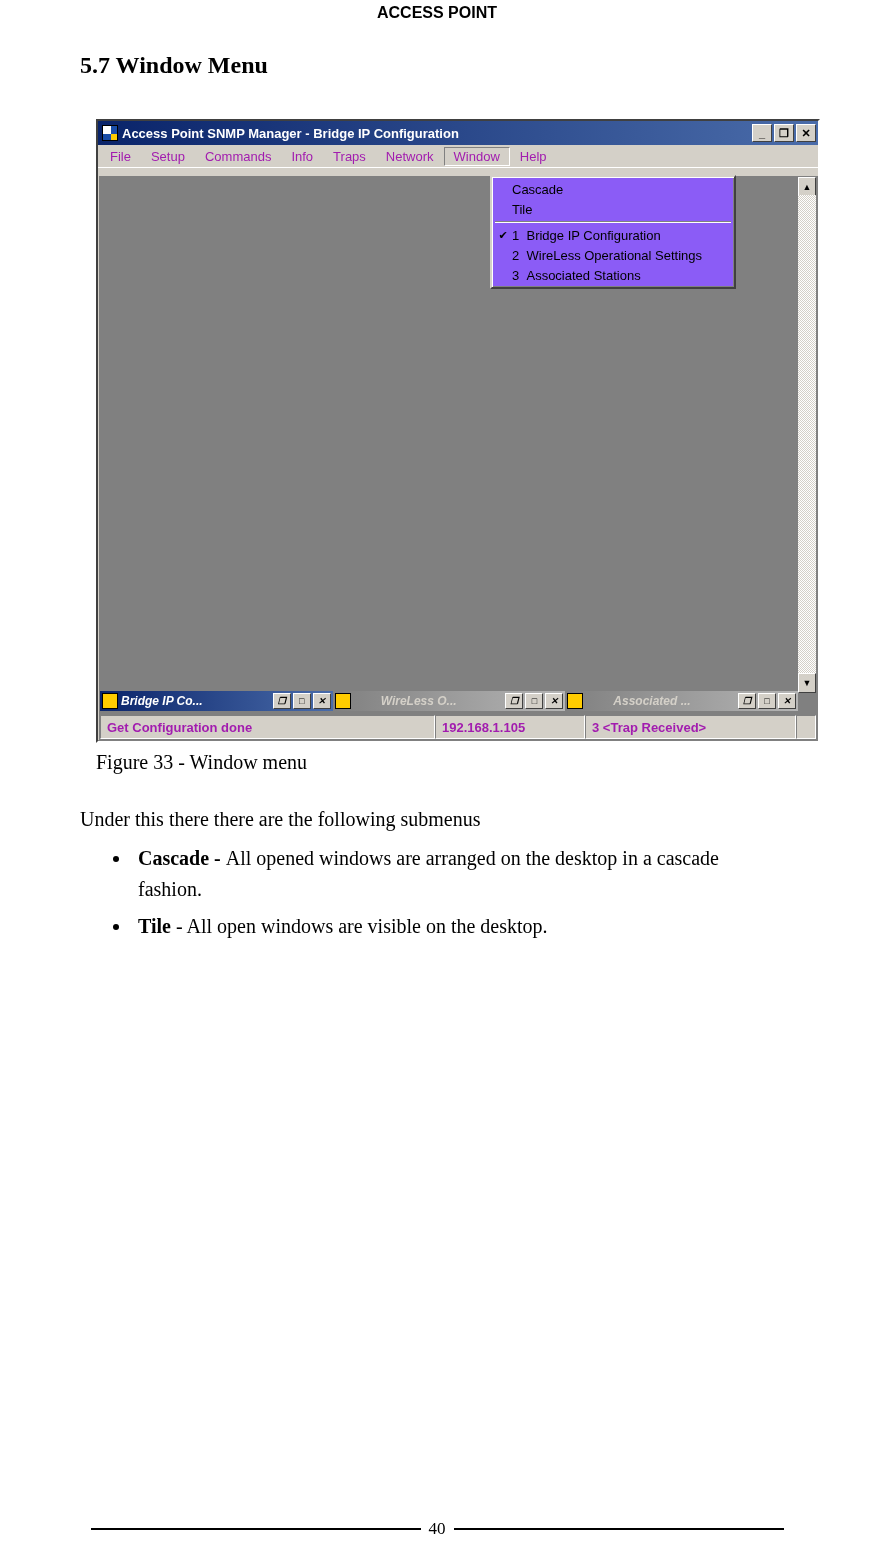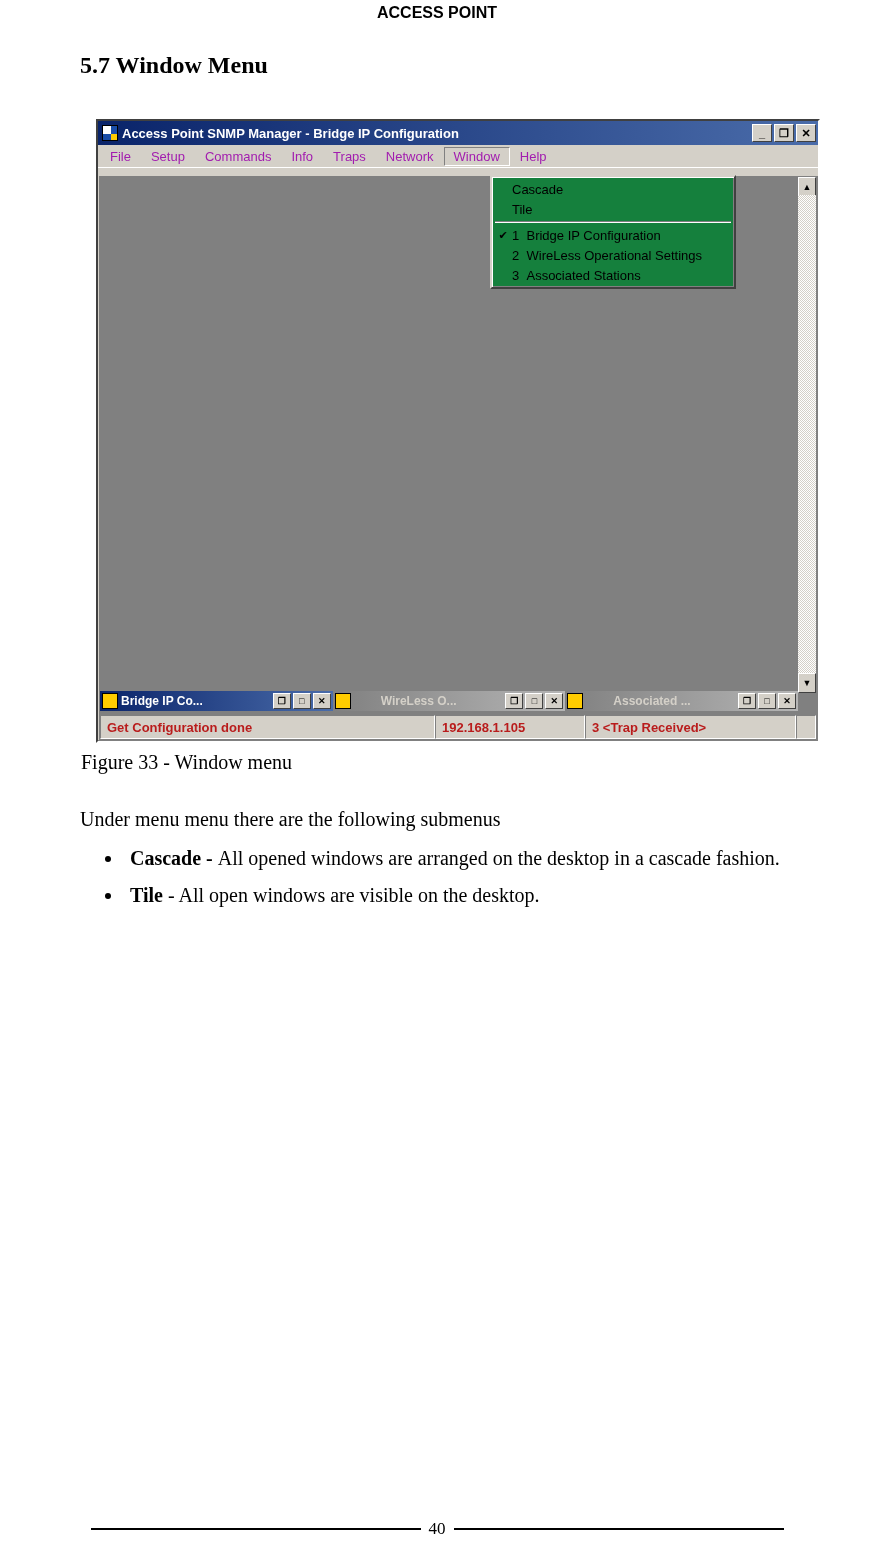--- a/index.html
+++ b/index.html
@@ -82,69 +82,69 @@
     border:1px solid #808080;border-right-color:#fff;border-bottom-color:#fff;
     padding:1px 9px;background:#d4d0c8;
   }
   .toolbar-strip{height:8px;background:#d4d0c8;border-top:1px solid #fff;}
   .client-area{
     position:absolute;top:56px;left:2px;right:2px;bottom:48px;
     background:#808080;
   }
   .dropdown{
     position:absolute;top:-2px;left:390px;width:238px;
-    background:#15803d;border:2px solid;border-color:#d4d0c8 #404040 #404040 #d4d0c8;
+    background:#8b5cf6;border:2px solid;border-color:#d4d0c8 #404040 #404040 #d4d0c8;
     box-shadow:inset 1px 1px 0 #fff, inset -1px -1px 0 #808080;
     font-family:Tahoma,Arial,sans-serif;font-size:13px;padding:2px;
   }
   .dd-row{display:flex;align-items:center;height:20px;}
   .dd-check{width:18px;text-align:center;font-size:11px;}
   .dd-label{flex:1;white-space:nowrap;}
   .dd-sep{height:1px;background:#808080;border-bottom:1px solid #fff;margin:2px 1px;}
   
   .mdi-bar{
     position:absolute;left:2px;right:20px;bottom:30px;height:20px;
     display:flex;gap:0;
   }
   .mdi-win{
     width:238px;height:20px;display:flex;align-items:center;
     font-family:Tahoma,Arial,sans-serif;font-size:12px;font-weight:bold;
-    padding:0 2px;box-sizing:border-box;
+    padding:0 2px;box-sizing:border-box;font-style:italic;
   }
   .mdi-win.active{background:linear-gradient(to right,#0a246a,#4a6caa);color:#fff;}
   .mdi-win.inactive{background:linear-gradient(to right,#808080,#b5b5b5);color:#d4d0c8;gap:27px;}
   .mdi-icon{width:14px;height:14px;margin-right:3px;background:#ffcc00;border:1px solid #000;}
   .mdi-title{flex:1;white-space:nowrap;overflow:hidden;}
   .mdi-btns{display:flex;}
   .mdi-btns .win-btn{width:16px;height:14px;font-size:9px;}
   .vscroll{
     position:absolute;top:0;right:2px;bottom:48px;top:56px;width:18px;
     background:#d4d0c8;
   }
   .vscroll .sbtn{height:18px;background:#d4d0c8;border:1px solid;border-color:#fff #404040 #404040 #fff;display:flex;align-items:center;justify-content:center;font-size:9px;}
   .vscroll .track{position:absolute;top:18px;bottom:18px;left:0;right:0;background:repeating-conic-gradient(#d4d0c8 0 25%,#fff 0 50%) 0 0/2px 2px;}
   .vscroll .sbtn.bottom{position:absolute;bottom:0;left:0;right:0;}
   .statusbar{
     position:absolute;left:2px;right:2px;bottom:2px;height:24px;
     background:#d4d0c8;display:flex;font-family:Tahoma,Arial,sans-serif;
-    font-size:13px;font-weight:bold;color:#b91c1c;
+    font-size:13px;font-weight:bold;color:#a21caf;
   }
   .status-cell{
     border:1px solid;border-color:#808080 #fff #fff #808080;
     padding:2px 6px;display:flex;align-items:center;box-sizing:border-box;
   }
   .status-cell.c1{width:335px;}
   .status-cell.c2{width:150px;}
   .status-cell.c3{flex:1;}
   .status-grip{width:18px;border:1px solid;border-color:#808080 #fff #fff #808080;}
   
-  .caption{margin:8px 0 30px 1px;font-size:20px;}
+  .caption{margin:8px 0 30px 16px;font-size:20px;}
   .para{margin:0 0 8px 0;font-size:20px;line-height:1.55;}
   ul.bullets{margin:0 0 0 44px;padding:0;}
-  ul.bullets li{margin:6px 0;font-size:20px;line-height:1.55;text-align:left;padding-left:6px;}
+  ul.bullets li{margin:6px 8px;font-size:20px;line-height:1.55;text-align:left;padding-left:6px;}
   .bold{font-weight:bold;}
   .footer{
     position:absolute;bottom:14px;left:0;right:0;text-align:center;
     font-size:17px;
   }
   .footer-line{display:flex;align-items:center;justify-content:center;gap:8px;}
   .footer-rule{height:2px;background:#000;width:330px;}
 </style>
 </head>
 <body>
@@ -239,21 +239,21 @@
     <div class="statusbar">
       <div class="status-cell c1">Get Configuration done</div>
       <div class="status-cell c2">192.168.1.105</div>
       <div class="status-cell c3">3 &lt;Trap Received&gt;</div>
       <div class="status-grip"></div>
     </div>
   </div>
 
   <div class="caption">Figure 33 - Window menu</div>
 
-  <p class="para">Under menu menu there are the following submenus</p>
+  <p class="para">Under this there there are the following submenus</p>
   <ul class="bullets">
     <li>
       <span class="bold">Cascade - </span><span>All opened windows are arranged on the desktop in a cascade fashion.</span>
     </li>
     <li>
       <span class="bold">Tile</span><span> - </span><span>All open windows are visible on the desktop.</span>
     </li>
   </ul>
 
   <div class="footer">

